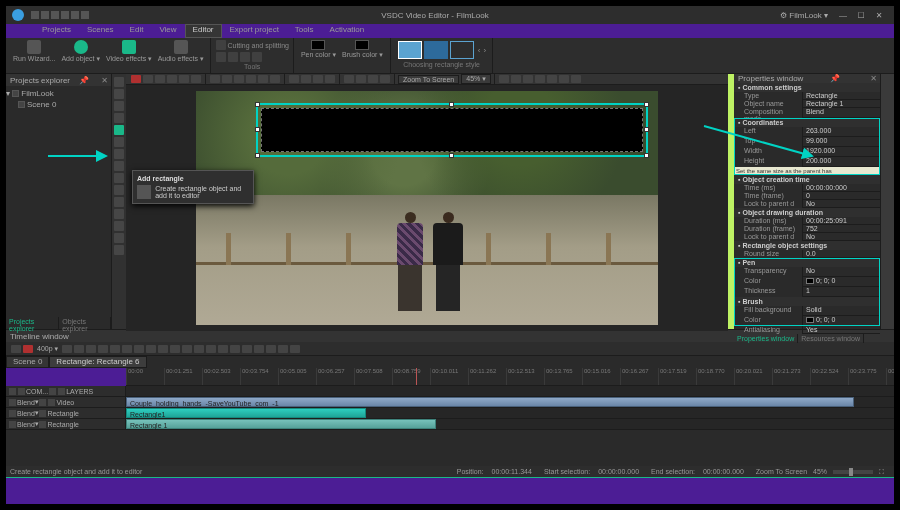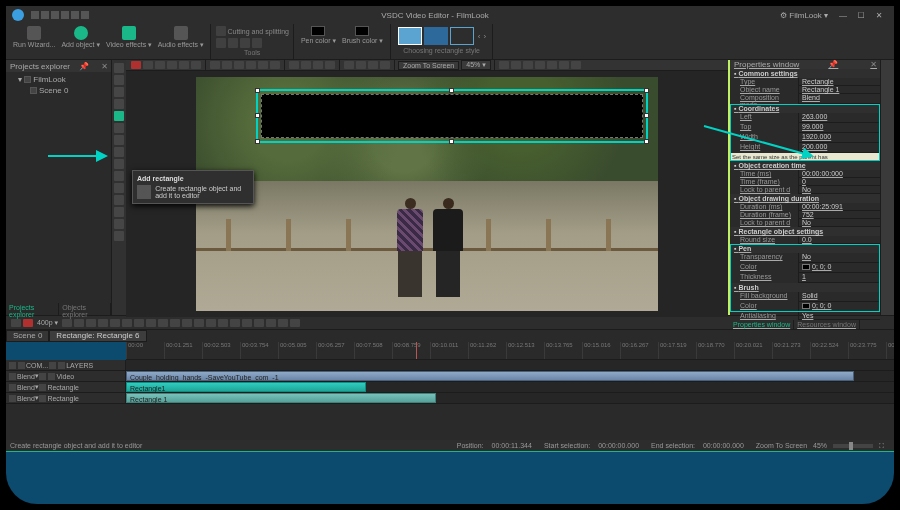--- a/index.html
+++ b/index.html
@@ -1,17 +1,17 @@
 <!DOCTYPE html>
 <html><head>
 <meta charset="utf-8">
 <style>
 * { margin: 0; padding: 0; box-sizing: border-box; }
 body { background: #000; width: 900px; height: 510px; font-family: "Segoe UI", Arial, sans-serif; font-size: 8px; color: #aaa; overflow: hidden; position: relative; }
-.app { position: absolute; left: 6px; top: 6px; right: 6px; bottom: 6px; background: #0c4a6e; border-radius: 31px; }
+.app { position: absolute; left: 6px; top: 6px; right: 6px; bottom: 6px; background: #4c1d95; }
 .titlebar { height: 18px; background: #2d2d2d; display: flex; align-items: center; padding: 0 6px; }
 .titlebar .logo { width: 12px; height: 12px; background: #3a9ee0; border-radius: 50%; margin-right: 6px; }
 .titlebar .titlebar-ic { width: 8px; height: 8px; margin: 0 1px; display: inline-block; }
 .titlebar .tspace { flex: 1; }
 .titlebar .title { font-size: 8px; color: #aaa; }
 .titlebar .winbtn { width: 18px; text-align: center; color: #aaa; font-size: 8px; }
 .menubar { height: 14px; display: flex; padding-left: 28px; }
 .menuitem { padding: 0 7px; color: #999; font-size: 8px; border: 1px solid transparent; }
 .menuitem.sel { background: #353535; border: 1px solid #555; color: #ccc; }
 .ribbon { height: 36px; background: #2d2d2d; border-bottom: 1px solid #1c1c1c; display: flex; }
@@ -30,21 +30,21 @@
 .rectp { width: 24px; height: 18px; margin: 0 1px; }
 .rectp.p1 { background: #5ba3d0; }
 .rectp.p2 { background: #2d6a9b; }
 .rectp.p3 { border: 1px solid #5ba3d0; }
 .rectp.sel { border: 1px solid #fff; }
 
 .midrow { display: flex; height: 255px; }
 .leftpanel { width: 106px; background: #2a2a2a; border-right: 1px solid #1c1c1c; position: relative; display: flex; flex-direction: column; }
 .panelhdr { height: 12px; background: #333; padding-left: 4px; color: #aaa; font-size: 8px; display: flex; align-items: center; }
 .panelhdr .px { margin-left: auto; margin-right: 3px; color: #888; }
-.tree { flex: 1; padding: 2px 12px; }
+.tree { flex: 1; padding: 2px 0; }
 .tree .node { color: #aaa; font-size: 8px; line-height: 11px; }
 .tree .node .chk { display: inline-block; width: 7px; height: 7px; border: 1px solid #555; background: #444; margin-right: 2px; vertical-align: middle; }
 .lefttabs { height: 12px; background: #2a2a2a; display: flex; }
 .lefttab { font-size: 7px; color: #777; padding: 1px 3px; border-right: 1px solid #1c1c1c; }
 .lefttab.sel { color: #1ab889; }
 
 .tooltip { position: absolute; left: 132px; top: 170px; width: 122px; background: #2f2f2f; border: 1px solid #555; box-shadow: 0 2px 6px #000; padding: 4px; font-size: 7px; color: #ccc; z-index: 40; }
 .tooltip .ttitle { font-weight: bold; color: #ddd; margin-bottom: 3px; }
 .tooltip .trow { display: flex; }
 .tooltip .tic { width: 20px; height: 14px; background: #555; margin-right: 4px; }
@@ -74,21 +74,21 @@
 .person .legs { width: 24px; height: 46px; margin: 0 auto; }
 .p1 { left: 196px; } .p1 .head { background: #3b2d20; } .p1 .body { background: repeating-linear-gradient(45deg,#3a2a48 0 3px,#6a4a6e 3px 6px); } .p1 .legs { background: #3a342e; }
 .p2 { left: 234px; } .p2 .head { background: #3a2a1e; } .p2 .body { background: #1b1b1b; width: 30px; } .p2 .legs { background: #252525; }
 .rectoverlay { position: absolute; top: 12px; left: 60px; right: 10px; height: 54px; border: 2px solid #00d3c4; }
 .rectinner { position: absolute; top: 3px; left: 3px; right: 3px; bottom: 3px; border: 1px dashed #777; background: #000; }
 .handle { position: absolute; width: 5px; height: 5px; background: #fff; border: 1px solid #333; }
 .h-tl { top: -3px; left: -3px; } .h-tc { top: -3px; left: 50%; margin-left: -3px; } .h-tr { top: -3px; right: -3px; }
 .h-ml { top: 50%; left: -3px; margin-top: -3px; } .h-mr { top: 50%; right: -3px; margin-top: -3px; }
 .h-bl { bottom: -3px; left: -3px; } .h-bc { bottom: -3px; left: 50%; margin-left: -3px; } .h-br { bottom: -3px; right: -3px; }
 
-.rightpanel { width: 152px; background: #2a2a2a; border-left: 2px solid #bef264; display: flex; flex-direction: column; text-decoration: underline; }
+.rightpanel { width: 152px; background: #2a2a2a; border-left: 6px solid #bef264; display: flex; flex-direction: column; }
 .propsect { color: #ccc; font-size: 7px; padding: 1px 4px; background: #2f2f2f; }
 .proprow { display: flex; font-size: 7px; height: 10px; }
 .proprow .pk { width: 68px; padding-left: 10px; color: #999; }
 .proprow .pv { flex: 1; color: #ccc; border: 1px solid #1c1c1c; border-width: 0 0 1px 1px; padding-left: 3px; }
 .proptooltip { font-size: 6px; background: #e8e8d0; color: #333; padding: 1px 2px; }
 .propbox { position: relative; }
 .hlbox { position: absolute; border: 1px solid #00d3c4; pointer-events: none; z-index: 20; }
 .righttabs { height: 12px; display: flex; margin-top: auto; }
 .rtab { font-size: 7px; color: #777; padding: 1px 3px; border-right: 1px solid #1c1c1c; }
 .rtab.sel { color: #1ab889; }
@@ -134,20 +134,30 @@
     <span class="titlebar-ic" style="background:#555"></span>
     <div class="tspace"></div>
     <div class="title">VSDC Video Editor - FilmLook</div>
     <div class="tspace"></div>
     <span style="color:#aaa;font-size:8px;margin-right:6px;">⚙ <span>FilmLook</span> ▾</span>
     <div class="winbtn">—</div>
     <div class="winbtn">☐</div>
     <div class="winbtn">✕</div>
   </div>
 
+  <div class="menubar">
+    <div class="menuitem">Projects</div>
+    <div class="menuitem">Scenes</div>
+    <div class="menuitem">Edit</div>
+    <div class="menuitem">View</div>
+    <div class="menuitem sel">Editor</div>
+    <div class="menuitem">Export project</div>
+    <div class="menuitem">Tools</div>
+    <div class="menuitem">Activation</div>
+  </div>
 
   <div class="ribbon">
     <div class="rgroup">
       <div class="rrow">
         <div class="rbigbtn">
             <div class="ic"></div>
             <div class="lbl">Run
 Wizard...</div>
           </div>
         <div class="rbigbtn">
@@ -422,20 +432,23 @@
 
       <div class="righttabs">
         <div class="rtab sel">Properties window</div>
         <div class="rtab">Resources window</div>
       </div>
     </div>
     <div class="rscroll"></div>
   </div>
 
   <div class="bottom">
+    <div class="timeline-hdr">
+        <span>Timeline window</span>
+      </div>
     <div class="tl-toolbar">
       <div class="tb"></div>
       <div class="tb" style="background:#b03030"></div>
       <div class="pct">400p ▾</div>
       <div class="tb"></div>
       <div class="tb"></div>
       <div class="tb"></div>
       <div class="tb"></div>
       <div class="tb"></div>
       <div class="sep"></div>

